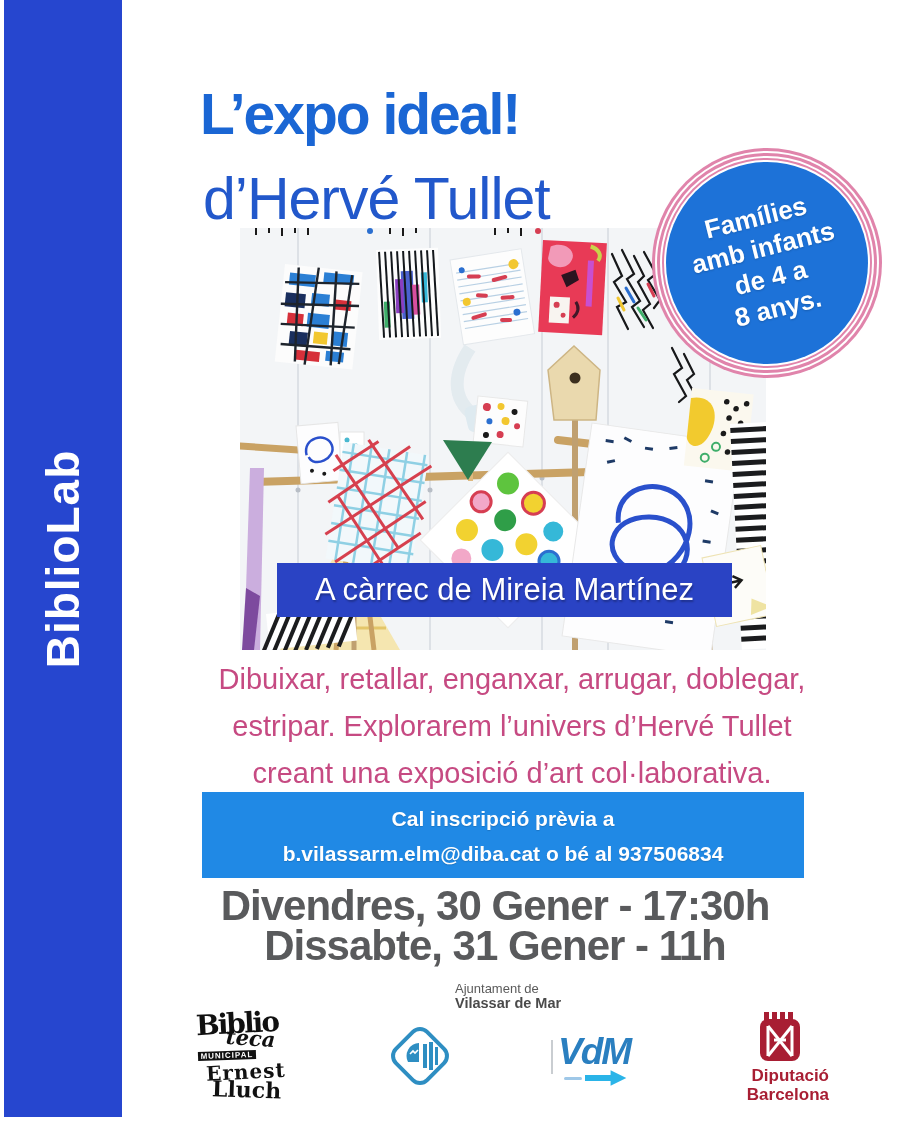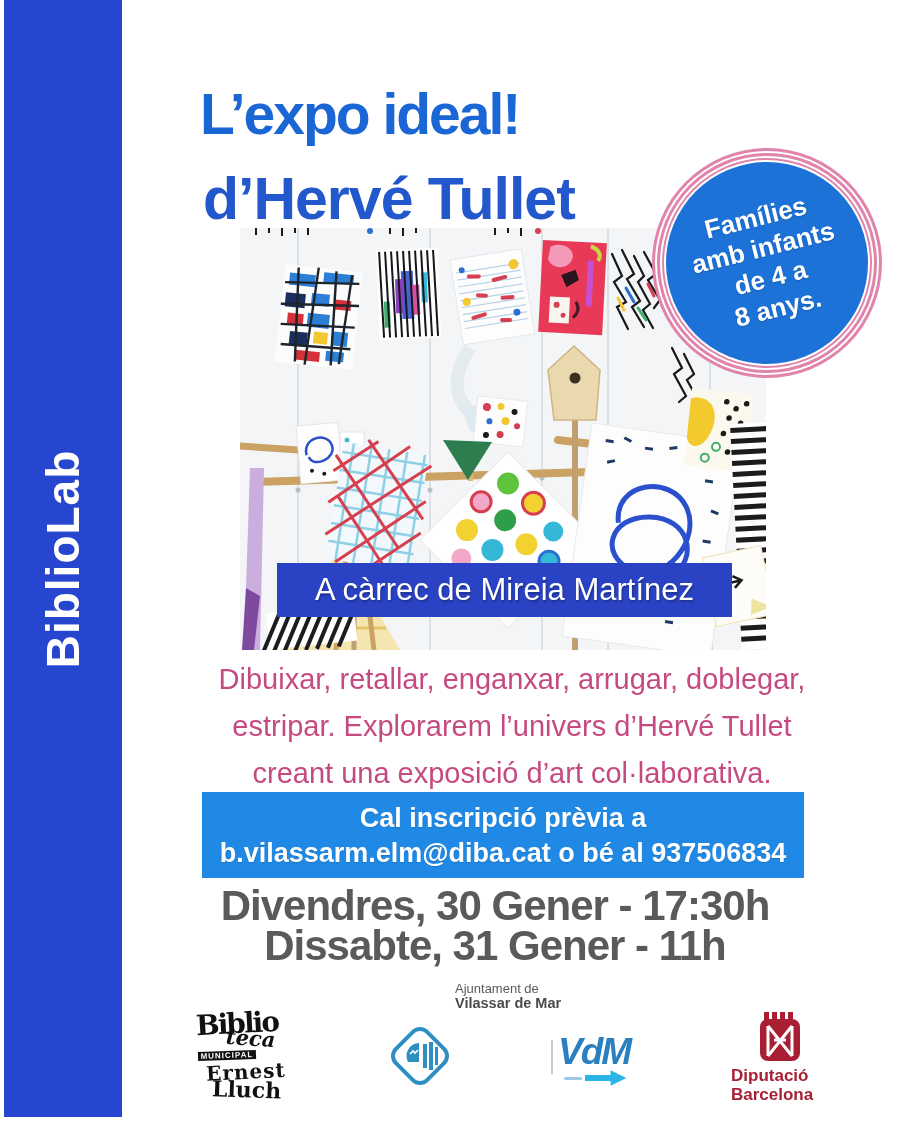--- a/index.html
+++ b/index.html
@@ -17,21 +17,21 @@
     transform:rotate(-90deg);white-space:nowrap;color:#fff;
     font-size:46px;font-weight:bold;letter-spacing:1px;
   }
   
   .title{
     position:absolute;left:200px;top:86px;color:var(--title-blue,#1a66d4);
     font-size:57px;font-weight:bold;letter-spacing:-2px;line-height:1;
   }
   .subtitle{
     position:absolute;left:203px;top:170px;color:var(--subtitle-blue,#2258cb);
-    font-size:59px;font-weight:bold;letter-spacing:-1px;line-height:1;
+    font-size:59px;font-weight:normal;letter-spacing:-1px;line-height:1;
   }
   
   .badge{
     position:absolute;left:666px;top:162px;width:202px;height:202px;border-radius:50%;
     background:var(--badge-blue,#1d72d8);z-index:5;
     box-shadow:0 0 0 2px #fff,0 0 0 4px var(--badge-ring-pink,#e084ab),
                0 0 0 6px #fff,0 0 0 9px var(--badge-ring-pink,#e084ab),
                0 0 0 11px #fff,0 0 0 14px var(--badge-ring-pink,#e084ab);
     display:flex;align-items:center;justify-content:center;
   }
@@ -47,21 +47,21 @@
   }
   
   .description{
     position:absolute;left:122px;top:656px;width:780px;text-align:center;
     color:var(--pink,#c64a82);font-size:29px;line-height:47px;font-weight:500;
   }
   
   .registration{
     position:absolute;left:202px;top:792px;width:602px;height:86px;box-sizing:border-box;
     background:var(--light-blue,#2089e5);color:#fff;text-align:center;
-    font-size:27px;font-weight:bold;line-height:35px;padding-top:9px;
+    font-size:21px;font-weight:bold;line-height:35px;padding-top:9px;
     text-shadow:0 1px 1px rgba(0,0,0,.15);
   }
   
   .schedule{
     position:absolute;left:90px;top:886px;width:810px;text-align:center;
     color:var(--date-gray,#595a5c);font-weight:bold;letter-spacing:-1px;
   }
   .schedule .s1,.schedule .s2{font-size:42px;line-height:40px;}
   .schedule .s2{}
   
@@ -73,21 +73,21 @@
   .lw4{font-family:"DejaVu Serif",serif;font-size:20px;margin:-1px 0 0 10px;letter-spacing:1px;transform:rotate(-3deg);}
   .lw5{font-family:"DejaVu Serif",serif;font-size:22px;margin:-6px 0 0 16px;transform:rotate(2deg);}
   .ajuntament-icon{position:absolute;left:388px;top:1024px;}
   .ajuntament-text{position:absolute;left:455px;top:981px;color:#5a5a5a;font-size:13px;line-height:15px;}
   .ajuntament-text .b{font-weight:bold;font-size:14.5px;color:#4a4a4a;}
   .logo-divider{position:absolute;left:551px;top:1040px;width:2px;height:34px;background:#c9cdd1;}
   .vdm{position:absolute;left:558px;top:1036px;width:70px;}
   .vdm .vdm-label{color:var(--vdm-blue,#2a7fc0);font-size:37px;font-weight:bold;font-style:italic;letter-spacing:-2px;line-height:32px;}
   .vdm .vdm-sub{display:flex;align-items:center;gap:3px;margin:2px 0 0 6px;}
   .vdm .vdm-tiny{width:18px;height:3px;border-radius:2px;background:#9fc8e8;}
-  .diputacio{position:absolute;left:731px;top:1010px;width:98px;text-align:left;}
+  .diputacio{position:absolute;left:731px;top:1010px;width:98px;text-align:right;}
   .diputacio .crest{display:block;margin:0 auto;}
   .diputacio .dtext{color:var(--diputacio-red,#a81e33);font-size:17px;font-weight:bold;line-height:19px;margin-top:4px;}
 </style>
 </head>
 <body>
 
 <div class="poster">
 
   <div class="sidebar">
     <span class="vtext">BiblioLab</span>

